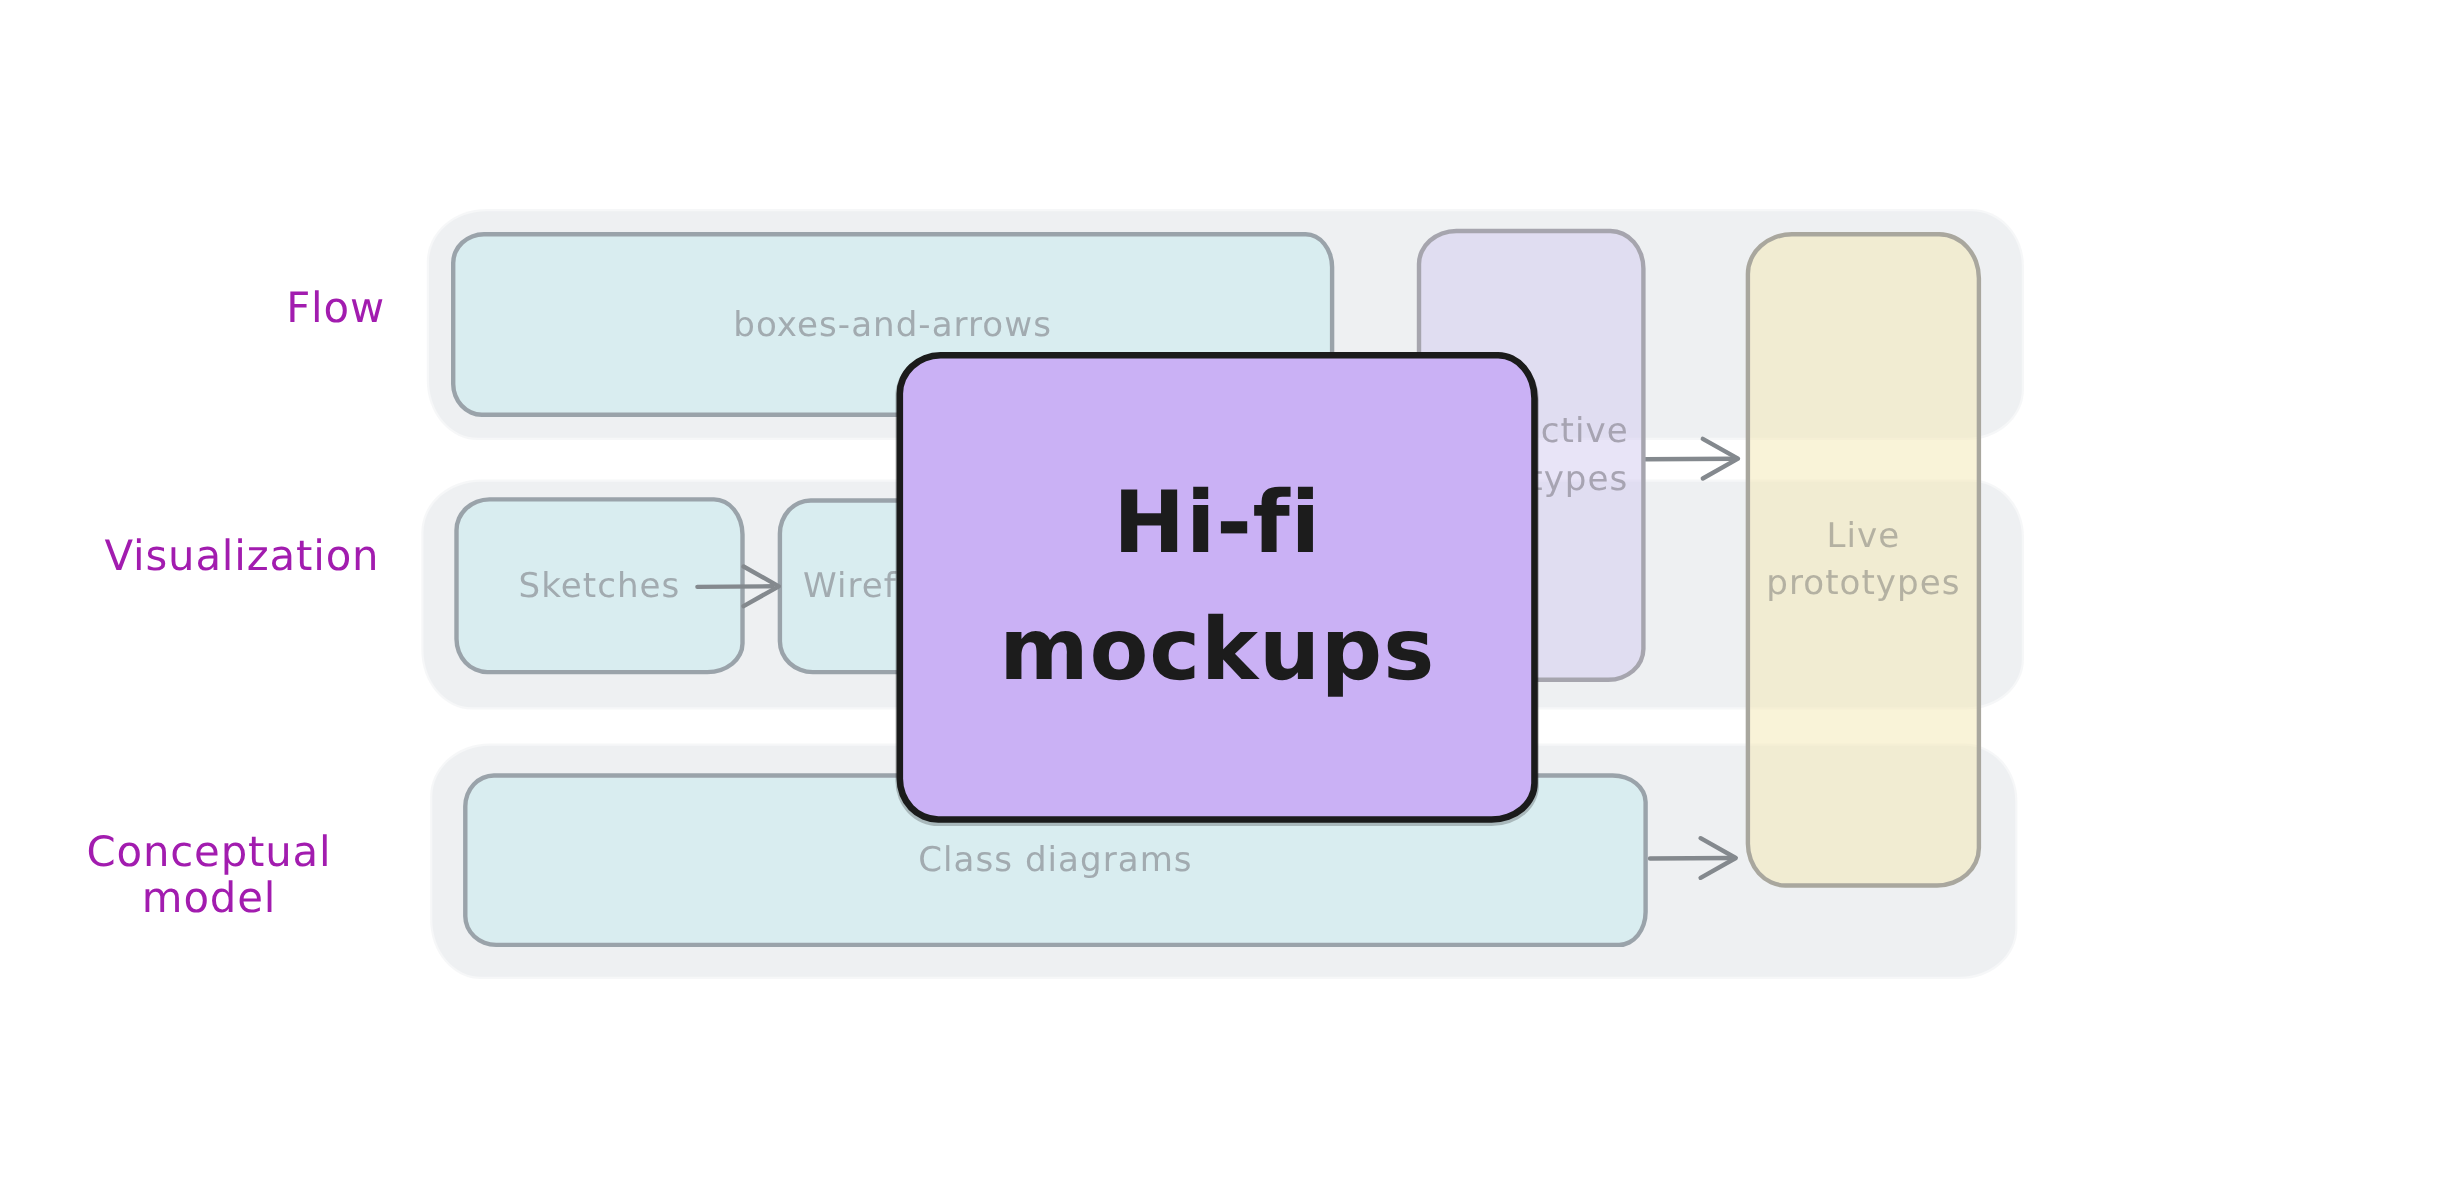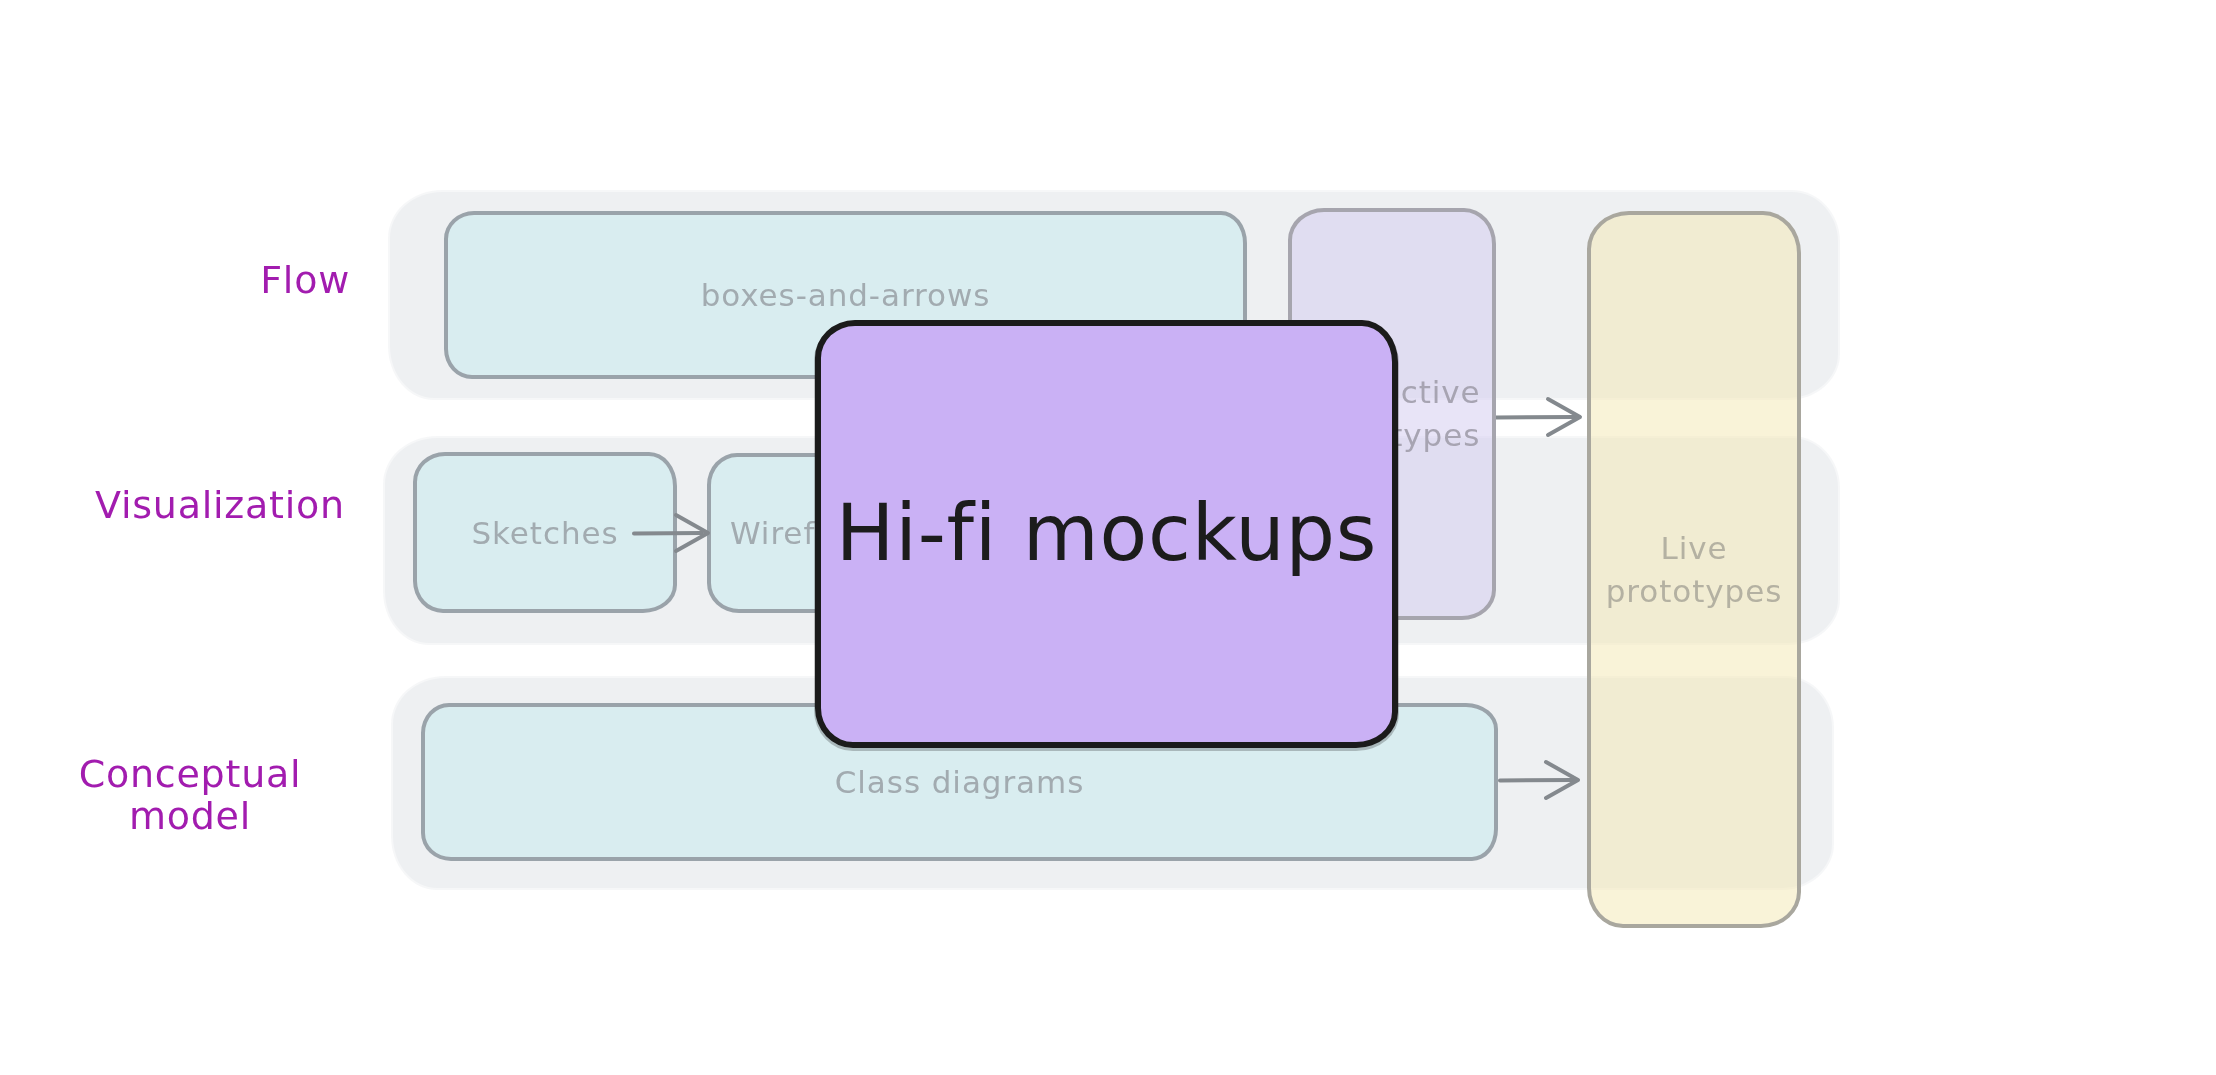--- a/index.html
+++ b/index.html
@@ -19,38 +19,38 @@
   .lbl-vis{left:95px;top:485px;width:257px;text-align:left;}
   .lbl-con{left:20px;top:754px;width:340px;text-align:center;}
 
   
   .node{position:absolute;display:flex;align-items:center;justify-content:center;
         text-align:center;box-sizing:border-box;}
   .node .txt{width:100%;}
 
   
   .teal{background:#d9edf0;border:4px solid #9aa3aa;color:#a2abb0;font-size:31px;letter-spacing:0.03em;}
-  .n-baa{left:410px;top:211px;width:803px;height:168px;border-radius:30px 26px 32px 28px / 28px 32px 26px 30px;margin-left:34px;}
+  .n-baa{left:410px;top:211px;width:803px;height:168px;border-radius:30px 26px 32px 28px / 28px 32px 26px 30px;}
   .n-sketches{left:413px;top:452px;width:264px;height:161px;border-radius:32px 28px 34px 30px / 30px 34px 28px 32px;}
   .n-wireframes{left:707px;top:453px;width:233px;height:160px;border-radius:30px 34px 28px 32px / 32px 28px 34px 30px;}
   .n-class{left:421px;top:703px;width:1077px;height:158px;border-radius:28px 32px 26px 30px / 30px 26px 32px 28px;}
 
   
   .n-interactive{left:1288px;top:208px;width:208px;height:412px;
         background:rgba(209,201,240,0.5);border:4px solid #a6a5ae;color:#a7a4b2;
         font-size:31px;line-height:1.38;letter-spacing:0.03em;
         border-radius:36px 32px 34px 30px / 32px 36px 30px 34px;}
-  .n-live{left:1587px;top:211px;width:214px;height:717px;
+  .n-live{left:1587px;top:211px;width:214px;height:596px;
         background:rgba(243,232,177,0.5);border:4px solid #a9a79e;color:#b4b1a2;
         font-size:31px;line-height:1.38;letter-spacing:0.03em;
         border-radius:42px 38px 40px 36px / 38px 42px 36px 40px;}
 
   
   .n-hifi{left:815px;top:320px;width:583px;height:428px;background:#cab1f5;
-        border:6px solid #1b1b1b;color:#1c1c1c;font-size:78px;font-weight:400;
+        border:6px solid #1b1b1b;color:#1c1c1c;font-size:78px;font-weight:700;
         line-height:1.48;letter-spacing:0.01em;
         border-radius:40px 36px 42px 38px / 38px 42px 36px 40px;
         box-shadow:0 2px 0 1px rgba(27,27,27,0.25);}
 
   .arrow{position:absolute;}
   .arrow svg{display:block;}
 </style>
 </head>
 <body>
 

